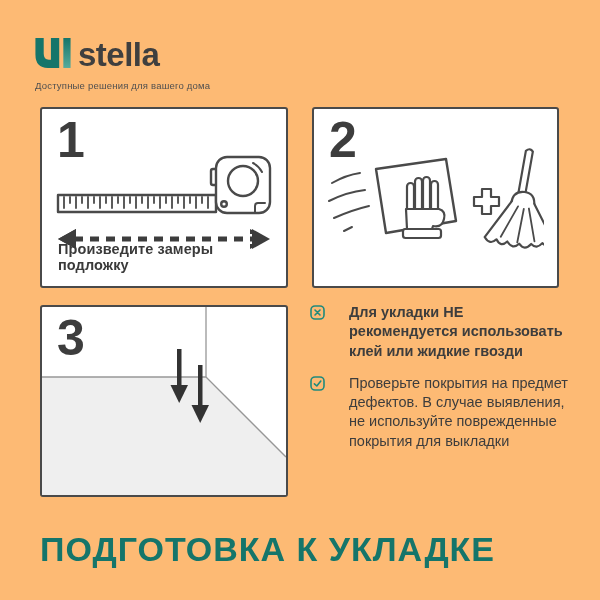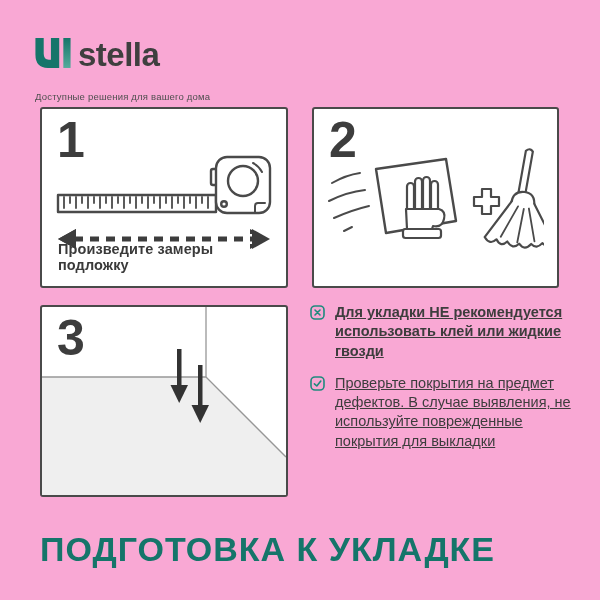--- a/index.html
+++ b/index.html
@@ -1,41 +1,41 @@
 <!DOCTYPE html>
 <html><head>
 <meta charset="utf-8">
 <style>
   html,body{margin:0;padding:0;background:#fff;}
-  #page{position:relative;width:600px;height:600px;background:#f9a8d4;overflow:hidden;
+  #page{position:relative;width:600px;height:600px;background:#fdba74;overflow:hidden;
         font-family:"Liberation Sans","DejaVu Sans",sans-serif;color:#3d3d3d;}
 
   
   .logo{position:absolute;left:35px;top:38px;}
   .logo-row{display:flex;align-items:flex-end;gap:7px;}
   .logo-mark{width:36px;height:31px;}
   .logo-name{font-size:33px;font-weight:700;color:#3f3f3f;letter-spacing:-0.5px;line-height:0.85;}
-  .logo-tagline{font-size:9.5px;color:#4f4f4f;margin-top:22px;letter-spacing:0.2px;}
+  .logo-tagline{font-size:9.5px;color:#4f4f4f;margin-top:11px;letter-spacing:0.2px;}
 
   
   .panel{position:absolute;background:#fff;border:2px solid #4a4a4a;border-radius:3px;box-sizing:border-box;}
   #panel-1{left:40px;top:107px;width:248px;height:181px;}
   #panel-2{left:312px;top:107px;width:247px;height:181px;}
   #panel-3{left:40px;top:305px;width:248px;height:192px;}
   .panel-number{position:absolute;left:15px;top:2px;font-size:50px;font-weight:700;color:#3d3d3d;z-index:2;}
   .panel-caption{position:absolute;left:16px;bottom:13px;font-size:14.5px;font-weight:700;color:#3a3a3a;z-index:2;letter-spacing:0.1px;}
   .illus{position:absolute;z-index:1;}
   #panel-3 .panel-caption{left:14px;bottom:16px;width:225px;line-height:1.35;}
   .cap-rest{font-weight:400;}
   #panel-3 .panel-caption .cap-rest{font-weight:500;}
   .backdrop{position:absolute;left:0;top:0;width:100%;height:100%;z-index:0;}
 
   
   .notes{position:absolute;left:310px;top:303px;width:262px;}
-  .note{display:flex;gap:10px;margin-bottom:13px;text-decoration:underline;}
+  .note{display:flex;gap:24px;margin-bottom:13px;}
   .note-icon{flex:0 0 auto;width:15px;height:15px;margin-top:2px;}
   .note-text{font-size:14.5px;line-height:1.33;color:#3d3d3d;width:240px;}
   .note-bold .note-text{font-weight:700;}
 
   
   .footer-title{position:absolute;left:40px;top:530px;font-size:34px;font-weight:700;
                 color:#15756a;letter-spacing:1px;text-align:center;}
 </style>
 </head>
 <body>

